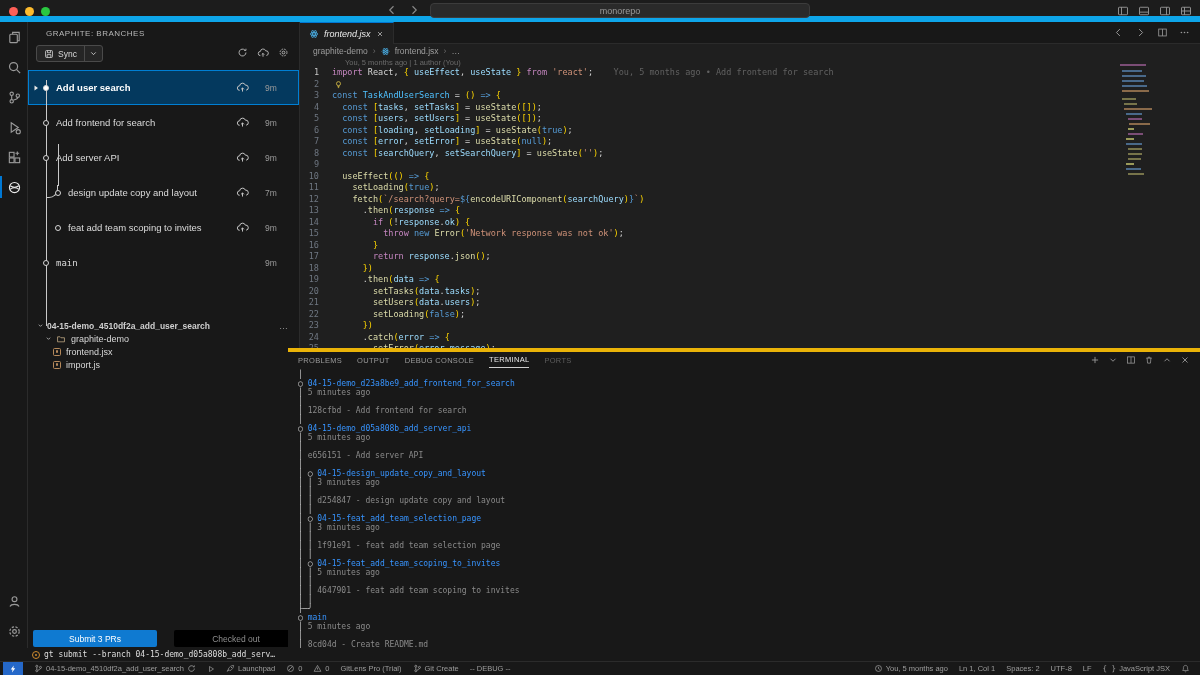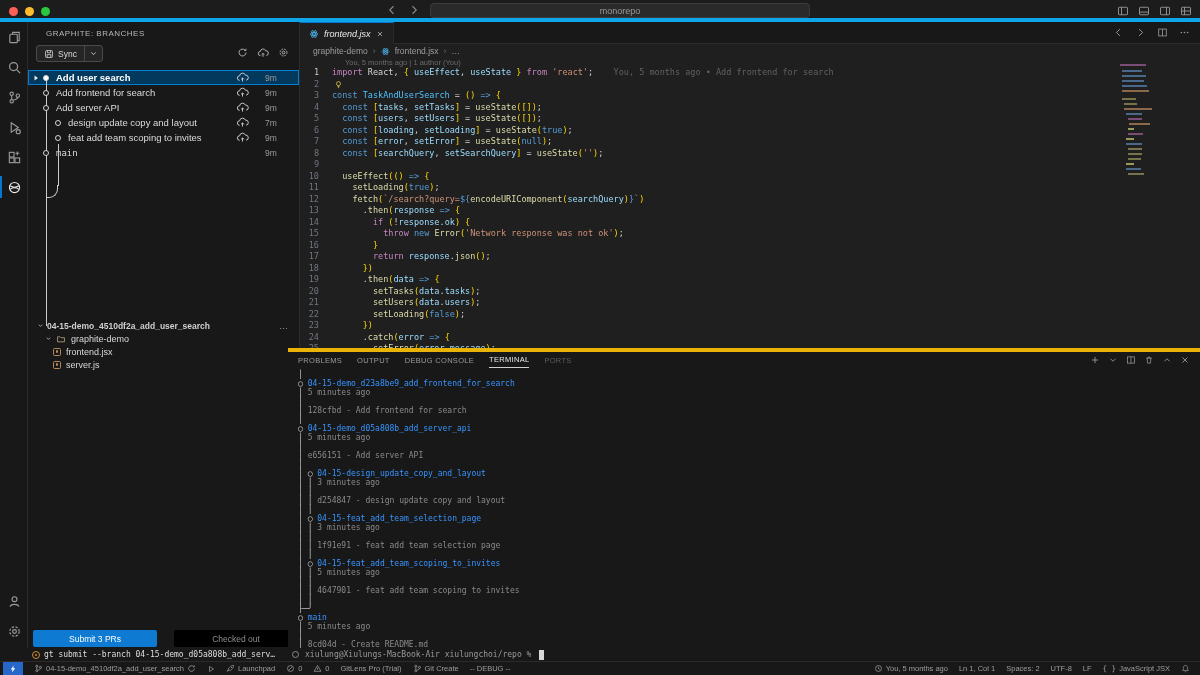--- a/index.html
+++ b/index.html
@@ -2,21 +2,21 @@
 <html><head>
 <meta charset="utf-8">
 <style>
   * { margin:0; padding:0; box-sizing:border-box; }
   html,body { background:#000; }
   .screen { position:relative; width:1200px; height:675px; background:#181818; overflow:hidden;
             font-family:"Liberation Sans",sans-serif; color:#ccc; }
   svg { display:block; }
 
   
-  .titlebar { position:absolute; left:0; top:0; width:1200px; height:22px; background:#1c1c1c; border-bottom:4px solid #0ea5e9;text-decoration:underline; }
+  .titlebar { position:absolute; left:0; top:0; width:1200px; height:22px; background:#1c1c1c; border-bottom:6px solid #0ea5e9;text-decoration:underline; }
   .traffic { position:absolute; left:9px; top:7px; display:flex; gap:7px; }
   .tl { width:9px; height:9px; border-radius:50%; }
   .tl.r { background:#ff5f57; } .tl.y { background:#febc2e; } .tl.g { background:#2ac840; }
   .nav-arrows { position:absolute; left:386px; top:4px; display:flex; gap:10px; color:#8a8a8a; }
   .cmd-pill { position:absolute; left:430px; top:3px; width:380px; height:15px; background:#2a2a2a;
               border:1px solid #3c3c3c; border-radius:4px; display:flex; align-items:center; justify-content:center;
               font-size:9px; color:#9a9a9a; }
   .tb-icons { position:absolute; right:8px; top:5px; display:flex; gap:9px; color:#9a9a9a; }
 
   
@@ -32,21 +32,21 @@
   .sb-title { position:absolute; left:18px; top:7px; font-size:8px; letter-spacing:.5px; color:#b8b8b8; }
   .sb-toolbar { position:absolute; left:8px; right:8px; top:21px; height:22px; }
   .sync-btn { position:absolute; left:0; top:2px; height:17px; display:flex; align-items:center;
               background:#252525; border:1px solid #4a4a4a; border-radius:3px; color:#d8d8d8; font-size:8.5px; }
   .sync-main { display:flex; align-items:center; gap:4px; padding:0 7px; }
   .sync-div { width:1px; height:17px; background:#4a4a4a; }
   .sync-caret { padding:0 4px; display:flex; }
   .sb-tool-icons { position:absolute; right:2px; top:4px; display:flex; gap:9px; color:#bdbdbd; }
 
   .branch-list { position:absolute; left:0; right:0; top:48px; }
-  .b-row { height:15px; position:relative; display:flex; align-items:center; }
+  .b-row { height:35px; position:relative; display:flex; align-items:center; }
   .b-row.sel { background:#04395e; box-shadow:inset 0 0 0 1px #007fd4; }
   .b-dot { position:absolute; left:15px; width:6px; height:6px; border:1.3px solid #d6d6d6; border-radius:50%;
            background:#181818; z-index:2; }
   .b-row.ind .b-dot { left:27px; }
   .b-dot.filled { background:#ffffff; }
   .b-twistie { position:absolute; left:4px; color:#e8e8e8; z-index:2; }
   .b-label { margin-left:28px; font-size:9.5px; color:#dcdcdc; white-space:nowrap; }
   .b-row.ind .b-label { margin-left:40px; }
   .b-row.sel .b-label { color:#fff; font-weight:bold; }
   .b-label.mono { font-family:"DejaVu Sans Mono",monospace; font-size:9px; }
@@ -372,21 +372,21 @@
             </svg>
           </span>
         <span>graphite-demo</span>
       </div>
       <div class="tree-row" style="padding-left:25px;">
         <span class="file-ico"></span>
         <span>frontend.jsx</span>
       </div>
       <div class="tree-row" style="padding-left:25px;">
         <span class="file-ico"></span>
-        <span>server.js</span>
+        <span>import.js</span>
       </div>
     </div>
 
     <div class="sb-buttons">
       <div class="btn primary">Submit 3 PRs</div>
       <div class="btn secondary">Checked out</div>
     </div>
   </div>
 
   <div class="tabbar">
@@ -527,25 +527,20 @@
         </span>
     </div>
     <div class="terminal" id="terminal"><div><span class="tl-g">│</span></div><div><span class="tl-g">◯ </span><span class="tl-b">04-15-demo_d23a8be9_add_frontend_for_search</span></div><div><span class="tl-g">│ </span><span class="tl-d">5 minutes ago</span></div><div><span class="tl-g">│</span></div><div><span class="tl-g">│ </span><span class="tl-d">128cfbd - Add frontend for search</span></div><div><span class="tl-g">│</span></div><div><span class="tl-g">◯ </span><span class="tl-b">04-15-demo_d05a808b_add_server_api</span></div><div><span class="tl-g">│ </span><span class="tl-d">5 minutes ago</span></div><div><span class="tl-g">│</span></div><div><span class="tl-g">│ </span><span class="tl-d">e656151 - Add server API</span></div><div><span class="tl-g">│</span></div><div><span class="tl-g">│ ◯ </span><span class="tl-b">04-15-design_update_copy_and_layout</span></div><div><span class="tl-g">│ │ </span><span class="tl-d">3 minutes ago</span></div><div><span class="tl-g">│ │</span></div><div><span class="tl-g">│ │ </span><span class="tl-d">d254847 - design update copy and layout</span></div><div><span class="tl-g">│ │</span></div><div><span class="tl-g">│ ◯ </span><span class="tl-b">04-15-feat_add_team_selection_page</span></div><div><span class="tl-g">│ │ </span><span class="tl-d">3 minutes ago</span></div><div><span class="tl-g">│ │</span></div><div><span class="tl-g">│ │ </span><span class="tl-d">1f91e91 - feat add team selection page</span></div><div><span class="tl-g">│ │</span></div><div><span class="tl-g">│ ◯ </span><span class="tl-b">04-15-feat_add_team_scoping_to_invites</span></div><div><span class="tl-g">│ │ </span><span class="tl-d">5 minutes ago</span></div><div><span class="tl-g">│ │</span></div><div><span class="tl-g">│ │ </span><span class="tl-d">4647901 - feat add team scoping to invites</span></div><div><span class="tl-g">│ │</span></div><div><span class="tl-g">├─╯</span></div><div><span class="tl-g">◯ </span><span class="tl-b">main</span></div><div><span class="tl-g">│ </span><span class="tl-d">5 minutes ago</span></div><div><span class="tl-g">│</span></div><div><span class="tl-g">│ </span><span class="tl-d">8cd04d - Create README.md</span></div></div>
   </div>
 
   <div class="bottom-strip">
     <div class="gt-cmd">
       <span class="gt-spin"></span>
       <span>gt submit --branch 04-15-demo_d05a808b_add_serv…</span>
     </div>
-    <div class="prompt">
-      <span class="prompt-dec"></span>
-      <span>xiulung@Xiulungs-MacBook-Air xiulungchoi/repo %</span>
-      <span class="cursor-block"></span>
-    </div>
   </div>
 
   <div class="statusbar">
     <div class="sb-left" id="sb-left">
         <span class="sb-item badge">
           <span style="display:flex;">
             <svg width="8" height="10" viewBox="0 0 16 16" fill="currentColor">
               <path d="M9.5 1L3.5 9h3.6L6 15l6.5-8.4H8.6z"></path>
             </svg>
           </span>

